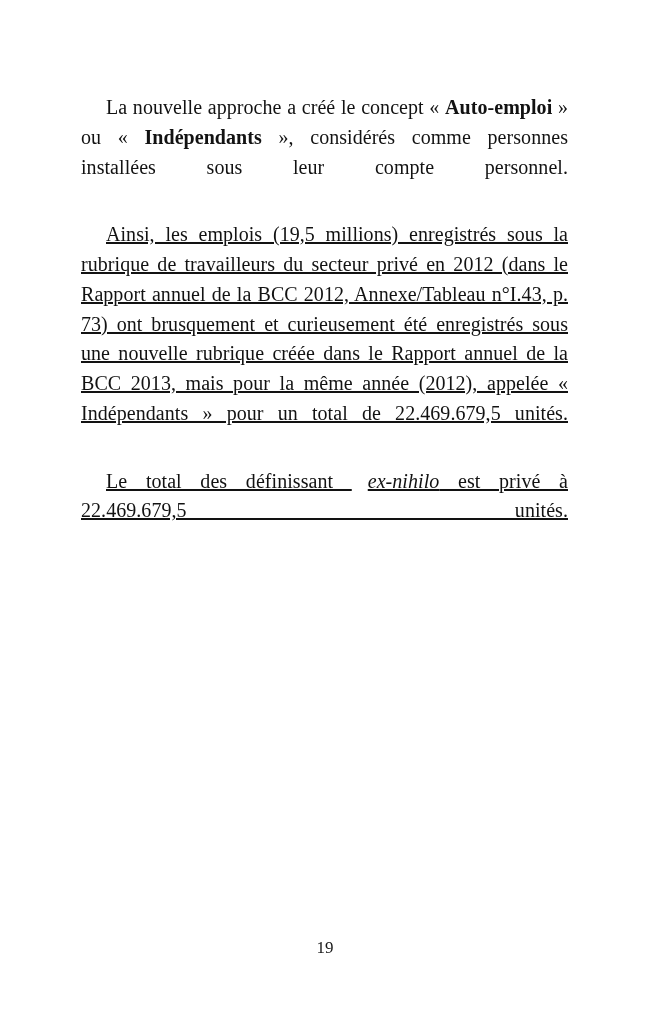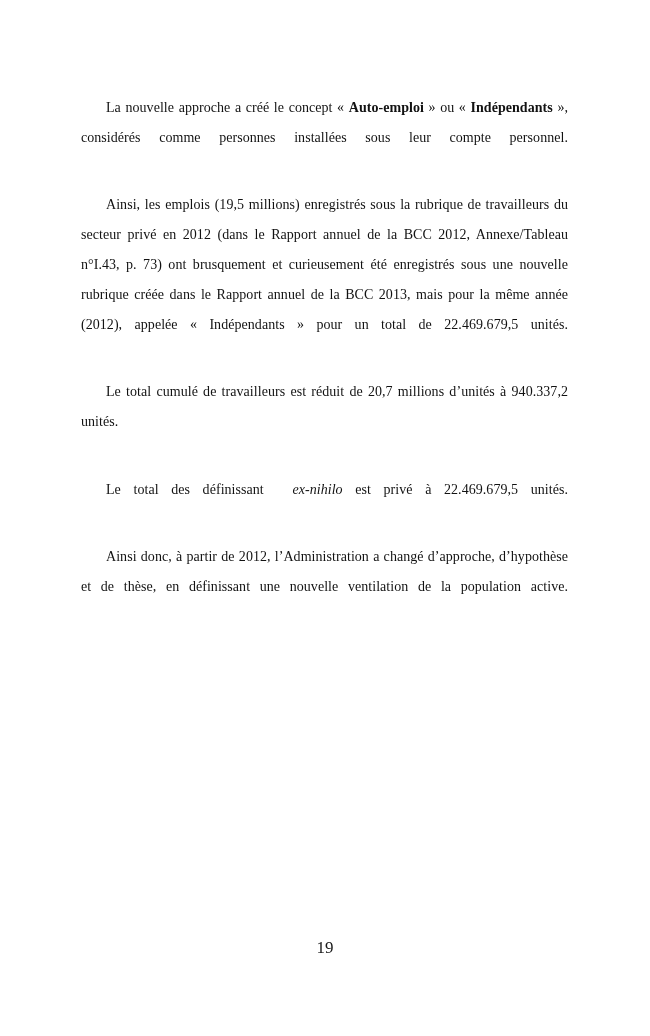--- a/index.html
+++ b/index.html
@@ -25,29 +25,30 @@
     top: 93px;
     width: 487px;
   }
 
   p.para {
     margin: 0;
     padding: 0;
     text-indent: 25px;
     text-align: justify;
     text-justify: inter-word;
-    font-size: 14px;
+    font-size: 20px;
     line-height: 29.8px;
     letter-spacing: 0.05px;
     word-spacing: 0.1px;
     hyphens: manual;
   }
 
   p.para + p.para {
     margin-top: 8px;
+    text-decoration: underline;
   }
 
   p.para.gap-large {
     margin-top: 19px;
   }
 
   
   p.para:after {
     content: "";
     display: inline-block;
@@ -81,23 +82,21 @@
 <div id="page">
 
   <div id="text-column">
 
     <p class="para"><span>La nouvelle approche a créé le concept « </span><b class="bold">Auto-emploi</b><span> » ou « </span><b class="bold">Indépendants</b><span> », considérés comme personnes installées sous leur compte personnel.</span></p>
 
     <p class="para"><span>Ainsi, les emplois (19,5 millions) enregistrés sous la rubrique de travailleurs du secteur privé en 2012 (dans le Rapport annuel de la BCC 2012, Annexe/Tableau n°I.43, p. 73) ont brusquement et curieusement été enregistrés sous une nouvelle rubrique créée dans le Rapport annuel de la BCC 2013, mais pour la même année (2012), appelée « Indépendants » pour un total de 22.469.679,5 unités.</span></p>
 
 
 
-    <p class="para"><span>Le total cumulé de travailleurs est réduit de 20,7 millions d’unités à 940.337,2 unités.</span></p>
 
     <p class="para"><span>Le total des définissant </span><i class="ital">ex-nihilo</i><span> est privé à 22.469.679,5 unités.</span></p>
 
-    <p class="para gap-large"><span>Ainsi donc, à partir de 2012, l’Administration a changé d’approche, d’hypothèse et de thèse, en définissant une nouvelle ventilation de la population active.</span></p>
 
   </div>
 
   <div id="page-number">19</div>
 
 </div>
 
 </body></html>

